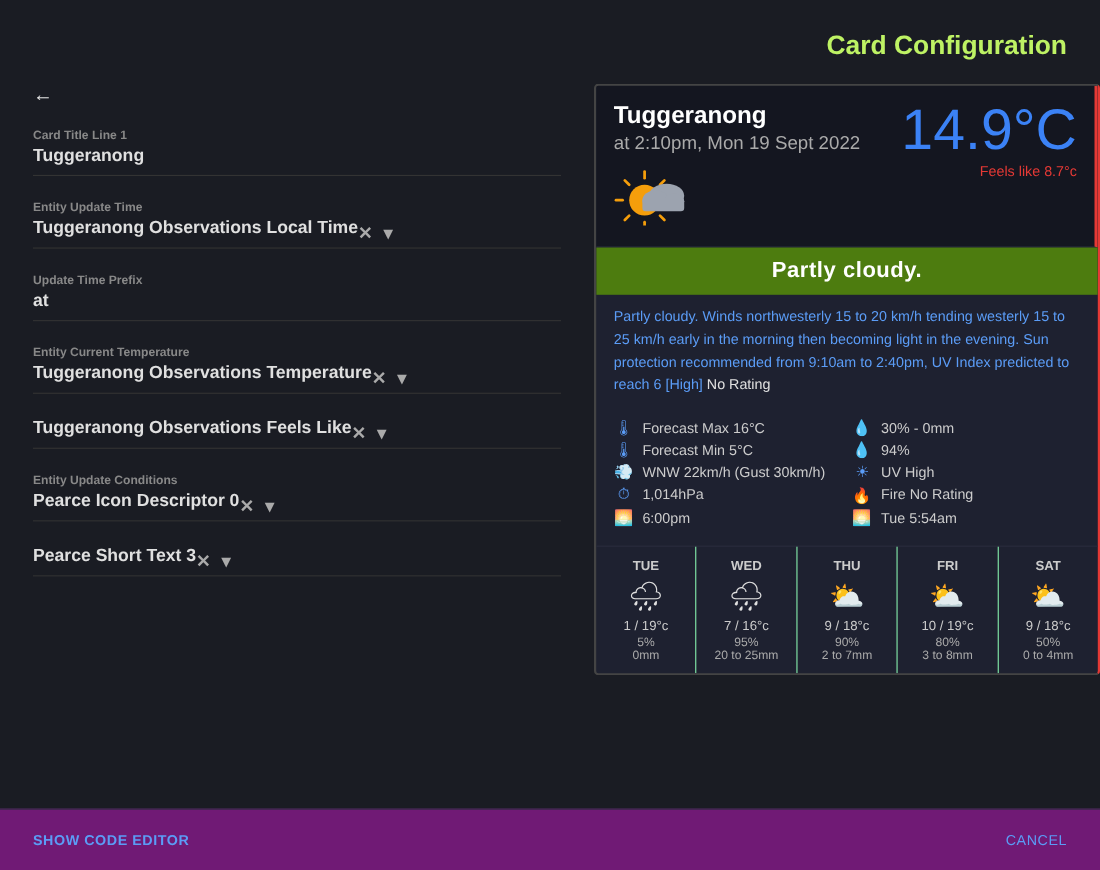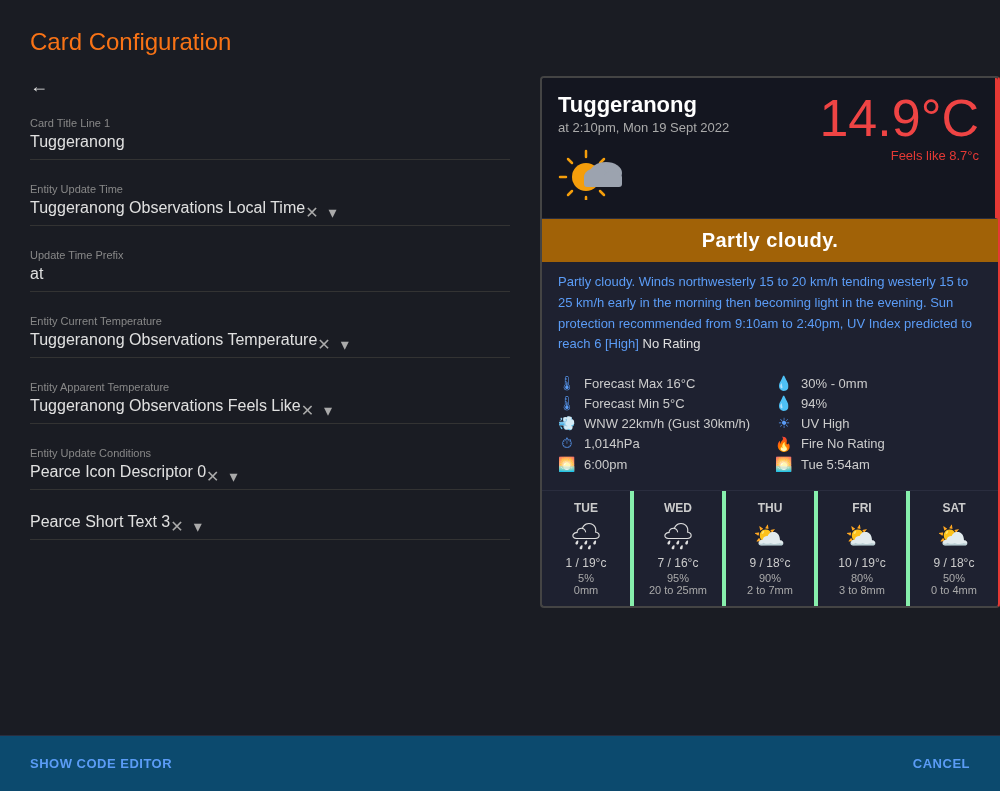--- a/index.html
+++ b/index.html
@@ -8,23 +8,24 @@
       color: #e0e0e0;
       font-family: 'Segoe UI', Arial, sans-serif;
       width: 1000px;
       min-height: 791px;
       position: relative;
       overflow: hidden;
     }
 
     .page-title {
       font-size: 24px;
-      font-weight: 400;
-      color: #f97316;
+      font-weight: 700;
+      color: #bef264;
       padding: 28px 30px 20px 30px;
+      text-align: right;
     }
 
     .main-layout {
       display: flex;
       gap: 0;
       padding: 0 30px;
       height: calc(791px - 130px);
     }
 
     
@@ -38,20 +39,21 @@
       display: flex;
       align-items: center;
       color: #e0e0e0;
       cursor: pointer;
       margin-bottom: 20px;
       font-size: 18px;
     }
 
     .field-group {
       margin-bottom: 23px;
+      font-weight: bold;
     }
 
     .field-label {
       font-size: 11px;
       color: #888;
       margin-bottom: 4px;
     }
 
     .field-value {
       font-size: 16px;
@@ -142,44 +144,44 @@
       border-right: 3px solid #e53935;
     }
 
     .weather-location-block {}
     .weather-city {
       font-size: 22px;
       font-weight: 600;
       color: #ffffff;
     }
     .weather-date {
-      font-size: 13px;
+      font-size: 17px;
       color: #aaa;
       margin-top: 2px;
     }
 
     .temp-block {
       text-align: right;
     }
 
     .temp-main {
       font-size: 52px;
       font-weight: 300;
-      color: #ef4444;
+      color: #3b82f6;
       line-height: 1;
     }
 
     .temp-feels {
       font-size: 13px;
       color: #e53935;
       margin-top: 4px;
     }
 
     .weather-condition {
-      background: #a16207;
+      background: #4d7c0f;
       padding: 10px 16px;
       text-align: center;
       font-size: 20px;
       font-weight: 600;
       color: #fff;
       letter-spacing: 0.5px;
     }
 
     .weather-description {
       padding: 10px 16px;
@@ -218,21 +220,21 @@
     .forecast-row {
       display: flex;
       border-top: 1px solid #2a2d3e;
       margin-top: 8px;
     }
 
     .forecast-day {
       flex: 1;
       text-align: center;
       padding: 10px 4px;
-      border-right: 4px solid #86efac;
+      border-right: 1px solid #86efac;
     }
     .forecast-day:last-child { border-right: none; }
 
     .forecast-day-name {
       font-size: 12px;
       font-weight: 600;
       color: #ccc;
       margin-bottom: 6px;
     }
 
@@ -257,35 +259,35 @@
       position: absolute;
       bottom: 0;
       left: 0;
       right: 0;
       height: 56px;
       display: flex;
       align-items: center;
       justify-content: space-between;
       padding: 0 30px;
       border-top: 1px solid #2a2d3e;
-      background: #0c4a6e;
+      background: #701a75;
     }
 
     .show-code-btn {
       color: #5b9cf6;
       font-size: 13px;
       font-weight: 600;
       cursor: pointer;
       letter-spacing: 0.5px;
     }
 
     .cancel-btn {
       color: #5b9cf6;
       font-size: 13px;
-      font-weight: 700;
+      font-weight: 400;
       cursor: pointer;
       letter-spacing: 0.5px;
     }
   </style>
 </head>
 <body>
 
 <div class="page-title">Card Configuration</div>
 
 <div class="main-layout">
@@ -326,21 +328,20 @@
         <div class="field-value">Tuggeranong Observations Temperature</div>
         <div class="field-actions">
           <span>✕</span>
           <span>▾</span>
         </div>
       </div>
       <hr class="field-divider">
     </div>
 
     <div class="field-group">
-      <div class="field-label">Entity Apparent Temperature</div>
       <div class="field-with-actions">
         <div class="field-value">Tuggeranong Observations Feels Like</div>
         <div class="field-actions">
           <span>✕</span>
           <span>▾</span>
         </div>
       </div>
       <hr class="field-divider">
     </div>
 

